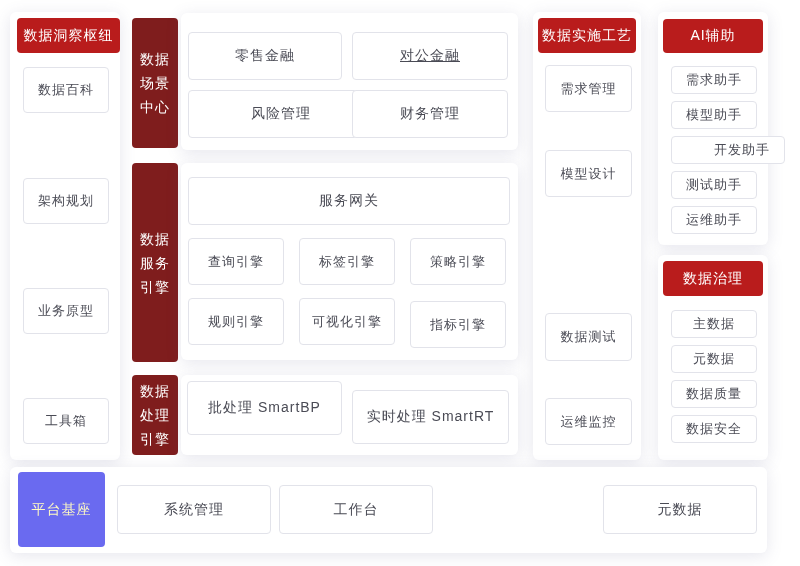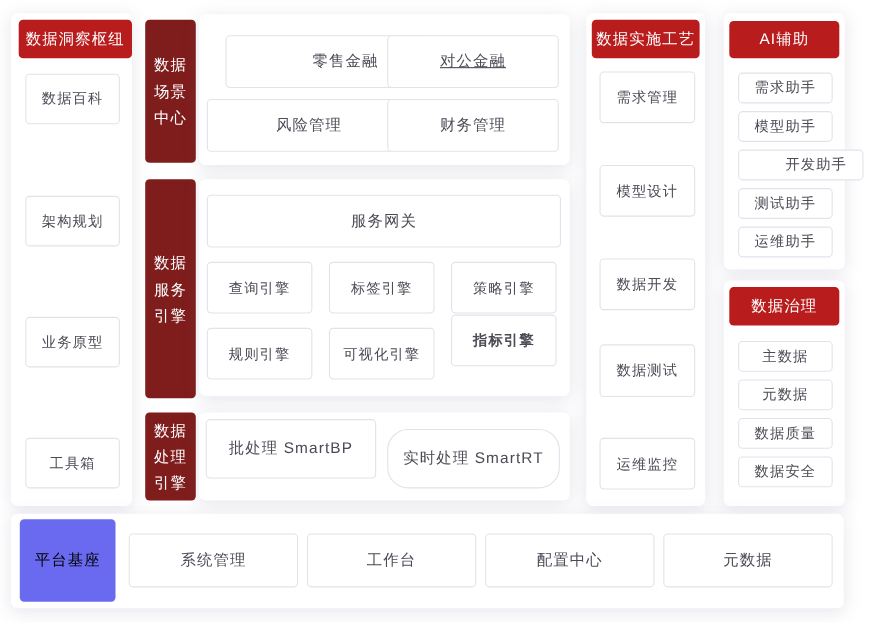--- a/index.html
+++ b/index.html
@@ -22,21 +22,21 @@
     font-size:14px;text-align:center;white-space:pre-line;line-height:24px;
     letter-spacing:1px;
   }
   .box{
     position:absolute;background:#ffffff;border:1px solid #e2e3ea;border-radius:4px;
     display:flex;align-items:center;justify-content:center;
     font-size:13px;color:#4a4b55;letter-spacing:1px;
   }
   .box.md{font-size:14px;}
   .pbase{
-    position:absolute;background:#6a6af0;color:#000000;border-radius:4px;
+    position:absolute;background:#6a6af0;color:#fef9c3;border-radius:4px;
     display:flex;align-items:center;justify-content:center;
     font-size:14px;letter-spacing:1px;
   }
 </style>
 </head>
 <body>
 
 <div class="canvas">
 
   <div class="card" style="left:10px;top:12px;width:110px;height:448px;">
@@ -44,52 +44,51 @@
     <div class="box" style="left:13px;top:55px;width:84px;height:44px;">数据百科</div>
     <div class="box" style="left:13px;top:166px;width:84px;height:44px;">架构规划</div>
     <div class="box" style="left:13px;top:276px;width:84px;height:44px;">业务原型</div>
     <div class="box" style="left:13px;top:386px;width:84px;height:44px;">工具箱</div>
   </div>
 
   <div class="vtab" style="left:132px;top:18px;width:46px;height:130px;">数据
 场景
 中心</div>
   <div class="card" style="left:181px;top:13px;width:337px;height:137px;">
-    <div class="box md" style="left:24px;top:19px;width:152px;height:46px;padding-left:32px;">零售金融</div>
+    <div class="box md" style="left:7px;top:19px;width:152px;height:46px;">零售金融</div>
     <div class="box md" style="left:171px;top:19px;width:154px;height:46px;text-decoration:underline;">对公金融</div>
     <div class="box md" style="left:7px;top:77px;width:152px;height:46px;padding-left:16px;">风险管理</div>
     <div class="box md" style="left:171px;top:77px;width:154px;height:46px;">财务管理</div>
   </div>
 
   <div class="vtab" style="left:132px;top:163px;width:46px;height:199px;">数据
 服务
 引擎</div>
   <div class="card" style="left:181px;top:163px;width:337px;height:197px;">
     <div class="box md" style="left:7px;top:14px;width:320px;height:46px;">服务网关</div>
     <div class="box" style="left:7px;top:75px;width:94px;height:45px;">查询引擎</div>
     <div class="box" style="left:118px;top:75px;width:94px;height:45px;">标签引擎</div>
     <div class="box" style="left:229px;top:75px;width:94px;height:45px;">策略引擎</div>
     <div class="box" style="left:7px;top:135px;width:94px;height:45px;">规则引擎</div>
     <div class="box" style="left:118px;top:135px;width:94px;height:45px;">可视化引擎</div>
-    <div class="box" style="left:229px;top:123px;width:94px;height:45px;font-weight:bold;">指标引擎</div>
+    <div class="box" style="left:229px;top:138px;width:94px;height:45px;">指标引擎</div>
   </div>
 
   <div class="vtab" style="left:132px;top:375px;width:46px;height:80px;">数据
 处理
 引擎</div>
   <div class="card" style="left:181px;top:375px;width:337px;height:80px;">
     <div class="box md" style="left:6px;top:6px;width:153px;height:52px;">批处理 SmartBP</div>
-    <div class="box md" style="left:171px;top:15px;width:155px;height:52px;border-radius:19px;">实时处理 SmartRT</div>
+    <div class="box md" style="left:171px;top:15px;width:155px;height:52px;">实时处理 SmartRT</div>
   </div>
 
   <div class="card" style="left:533px;top:12px;width:108px;height:448px;">
     <div class="ph" style="left:5px;top:6px;width:98px;height:35px;">数据实施工艺</div>
     <div class="box" style="left:12px;top:53px;width:85px;height:45px;">需求管理</div>
     <div class="box" style="left:12px;top:138px;width:85px;height:45px;">模型设计</div>
-    <div class="box" style="left:12px;top:223px;width:85px;height:45px;">数据开发</div>
     <div class="box" style="left:12px;top:301px;width:85px;height:46px;">数据测试</div>
     <div class="box" style="left:12px;top:386px;width:85px;height:45px;">运维监控</div>
   </div>
 
   <div class="card" style="left:658px;top:12px;width:110px;height:233px;">
     <div class="ph" style="left:5px;top:7px;width:100px;height:34px;">AI辅助</div>
     <div class="box" style="left:13px;top:54px;width:84px;height:26px;">需求助手</div>
     <div class="box" style="left:13px;top:89px;width:84px;height:26px;">模型助手</div>
     <div class="box" style="left:13px;top:124px;width:84px;height:26px;padding-left:28px;">开发助手</div>
     <div class="box" style="left:13px;top:159px;width:84px;height:26px;">测试助手</div>
@@ -101,17 +100,16 @@
     <div class="box" style="left:13px;top:55px;width:84px;height:26px;">主数据</div>
     <div class="box" style="left:13px;top:90px;width:84px;height:26px;">元数据</div>
     <div class="box" style="left:13px;top:125px;width:84px;height:26px;">数据质量</div>
     <div class="box" style="left:13px;top:160px;width:84px;height:26px;">数据安全</div>
   </div>
 
   <div class="card" style="left:10px;top:467px;width:757px;height:86px;">
     <div class="pbase" style="left:8px;top:5px;width:87px;height:75px;">平台基座</div>
     <div class="box md" style="left:107px;top:18px;width:152px;height:47px;">系统管理</div>
     <div class="box md" style="left:269px;top:18px;width:152px;height:47px;">工作台</div>
-    <div class="box md" style="left:431px;top:18px;width:152px;height:47px;">配置中心</div>
     <div class="box md" style="left:593px;top:18px;width:152px;height:47px;">元数据</div>
   </div>
 
 </div>
 
 </body></html>

